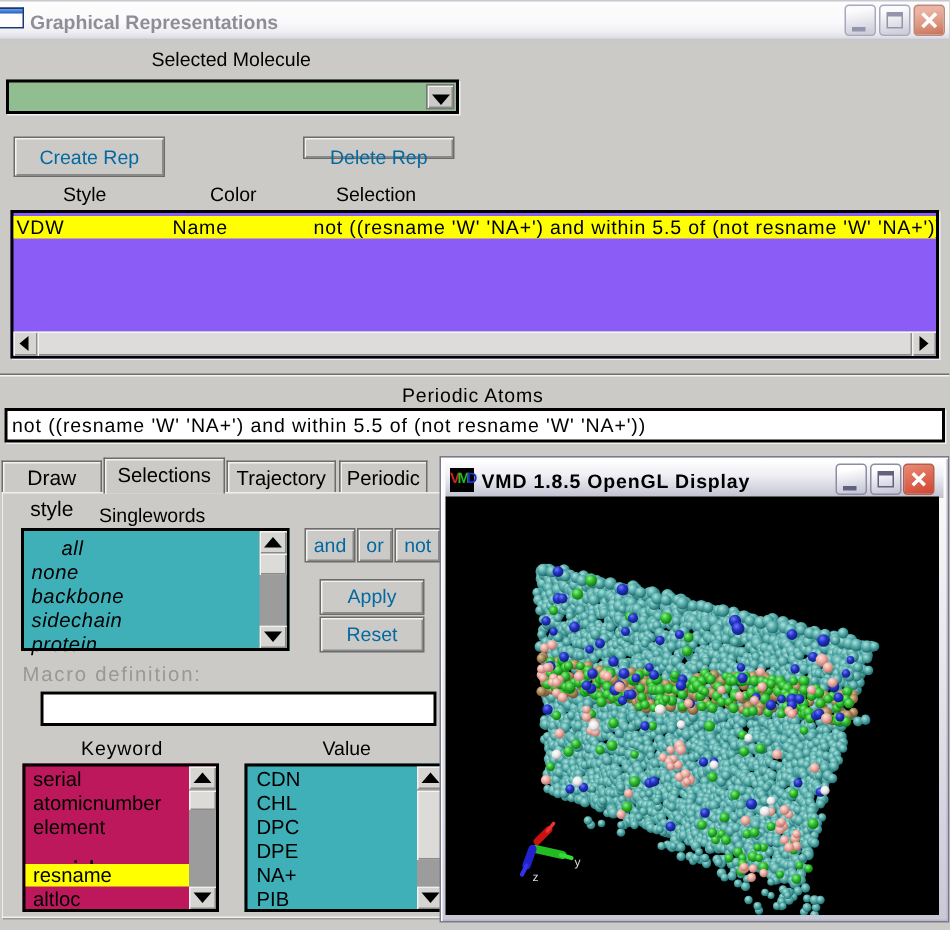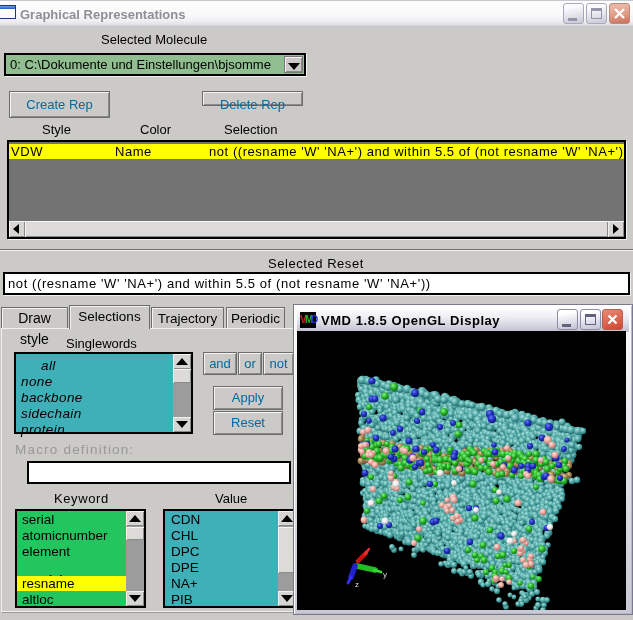--- a/index.html
+++ b/index.html
@@ -34,55 +34,54 @@
   <div class="abs" style="left:4px;top:4px;width:11px;height:11px;border:1.5px solid #9494aa;border-top-width:3px;"></div>
 </div>
 <div class="abs" style="left:609px;top:3px;width:21px;height:21px;border-radius:3px;border:1px solid #bb8a7e;background:linear-gradient(170deg,#eab4a2 20%,#dd9680 60%,#c97258);">
   <svg width="19" height="19" style="position:absolute;left:0;top:0">
       <path d="M5 5 L14 14 M14 5 L5 14" stroke="#fff" stroke-width="2.4"></path>
     </svg>
 </div>
 
 <div class="lbl" style="left:101px;top:32px;">Selected Molecule</div>
 <div class="abs" style="left:4px;top:53px;width:302px;height:23px;border:2px solid #000;background:#90be90;box-shadow:1px 1px 0 #f0f0f0;">
-  <div class="lbl" style="left:4px;top:2px;">0: C:\Dokumente und Einstellungen\bjsomme</div>
   <div class="abs" style="right:1px;top:1px;width:19px;height:17px;background:#cbcac7;border:1px solid #777;box-shadow:inset 1px 1px 0 #f4f3f1, inset -1px -1px 0 #8a8a8a;">
     <div class="tri" style="left:3px;top:6px;border-left:6px solid transparent;border-right:6px solid transparent;border-top:7px solid #000;"></div>
   </div>
 </div>
 
 <div class="btn" style="left:9px;top:91px;width:101px;height:27px;line-height:25px;">Create Rep</div>
 <div class="btn" style="left:202px;top:91px;width:101px;height:15px;line-height:25px;">Delete Rep</div>
 
 <div class="lbl" style="left:42px;top:122px;">Style</div>
 <div class="lbl" style="left:140px;top:122px;">Color</div>
 <div class="lbl" style="left:224px;top:122px;">Selection</div>
 
-<div class="abs" style="left:7px;top:140px;width:619px;height:99px;border:2px solid #000;background:#737373;box-shadow:1px 1px 0 #f0f0f0;">
+<div class="abs" style="left:7px;top:140px;width:619px;height:99px;border:2px solid #000;background:#8b5cf6;box-shadow:1px 1px 0 #f0f0f0;">
   <div class="abs" style="left:0;top:2px;width:615px;height:15px;background:#ffff00;overflow:hidden;">
     <div class="lbl" style="left:2px;top:0px;letter-spacing:0.55px;">VDW</div>
     <div class="lbl" style="left:106px;top:0px;letter-spacing:0.55px;">Name</div>
     <div class="lbl" style="left:200px;top:0px;letter-spacing:0.55px;">not ((resname 'W' 'NA+') and within 5.5 of (not resname 'W' 'NA+'))</div>
   </div>
 
   <div class="abs" style="left:0;bottom:0;width:615px;height:16px;background:#e4e4e4;">
     <div class="sb" style="left:0;top:0;width:16px;height:16px;border:none;box-shadow:inset 1px 1px 0 #f2f1ef, inset -1px -1px 0 #8a8a8a;">
       <div class="tri" style="left:4px;top:3px;border-top:5px solid transparent;border-bottom:5px solid transparent;border-right:6px solid #000;"></div>
     </div>
     <div class="sb" style="right:0;top:0;width:16px;height:16px;border:none;box-shadow:inset 1px 1px 0 #f2f1ef, inset -1px -1px 0 #8a8a8a;">
       <div class="tri" style="left:5px;top:3px;border-top:5px solid transparent;border-bottom:5px solid transparent;border-left:6px solid #000;"></div>
     </div>
     <div class="abs" style="left:16px;top:0;width:583px;height:16px;background:#dddcda;box-shadow:inset 1px 1px 0 #f6f5f3, inset -1px -1px 0 #8a8a8a;"></div>
   </div>
 </div>
 
 <div class="abs" style="left:0;top:249px;width:633px;height:1px;background:#6e6e6e;"></div>
 <div class="abs" style="left:0;top:250px;width:633px;height:1px;background:#f4f4f4;"></div>
 
-<div class="lbl" style="left:268px;top:256px;letter-spacing:0.55px;">Selected Reset</div>
+<div class="lbl" style="left:268px;top:256px;letter-spacing:0.55px;">Periodic Atoms</div>
 <div class="abs sunk" style="left:3px;top:272px;width:627px;height:23px;box-shadow:1px 1px 0 #f0f0f0;">
   <div class="lbl" style="left:3px;top:2px;letter-spacing:0.6px;">not ((resname 'W' 'NA+') and within 5.5 of (not resname 'W' 'NA+'))</div>
 </div>
 
 <div class="abs" style="left:1px;top:328px;width:296px;height:284px;
      box-shadow:inset 1px 1px 0 #f0efed, inset -1px -1px 0 #f0efed, 1px 1px 0 #9a9a9a;"></div>
 <div class="abs" style="left:1px;top:307px;width:67px;height:21px;background:#cbcac7;border:1px solid #6c6c6c;border-bottom:none;box-shadow:inset 1px 1px 0 #f4f3f1;font-size:14px;text-align:center;line-height:21px;">Draw style</div>
 <div class="abs" style="left:69px;top:305px;width:81px;height:24px;background:#cbcac7;border:1px solid #6c6c6c;border-bottom:none;box-shadow:inset 1px 1px 0 #f4f3f1;font-size:13.5px;text-align:center;line-height:22px;z-index:2;">Selections</div>
 <div class="abs" style="left:151px;top:307px;width:73px;height:21px;background:#cbcac7;border:1px solid #6c6c6c;border-bottom:none;box-shadow:inset 1px 1px 0 #f4f3f1;font-size:13.5px;text-align:center;line-height:21px;">Trajectory</div>
 <div class="abs" style="left:226px;top:307px;width:59px;height:21px;background:#cbcac7;border:1px solid #6c6c6c;border-bottom:none;box-shadow:inset 1px 1px 0 #f4f3f1;font-size:13.5px;text-align:center;line-height:21px;">Periodic</div>
@@ -111,21 +110,21 @@
 <div class="btn" style="left:263px;top:352px;width:31px;height:23px;line-height:21px;">not</div>
 <div class="btn" style="left:213px;top:386px;width:70px;height:24px;line-height:22px;">Apply</div>
 <div class="btn" style="left:213px;top:411px;width:70px;height:24px;line-height:22px;">Reset</div>
 
 <div class="lbl" style="left:15px;top:442px;color:#989898;font-size:13.5px;letter-spacing:1.2px;">Macro definition:</div>
 <div class="abs sunk" style="left:27px;top:461px;width:264px;height:23px;"></div>
 
 <div class="lbl" style="left:54px;top:491px;letter-spacing:0.6px;">Keyword</div>
 <div class="lbl" style="left:215px;top:491px;">Value</div>
 
-<div class="abs" style="left:15px;top:509px;width:131px;height:99px;border:2px solid #000;background:#22c55e;">
+<div class="abs" style="left:15px;top:509px;width:131px;height:99px;border:2px solid #000;background:#be185d;">
   <div class="lbl" style="left:5px;top:1px;font-size:13.5px;">serial</div>
   <div class="lbl" style="left:5px;top:17px;font-size:13.5px;">atomicnumber</div>
   <div class="lbl" style="left:5px;top:33px;font-size:13.5px;">element</div>
   <div class="lbl" style="left:5px;top:60px;font-size:19px;">residue</div>
   <div class="abs" style="left:0;top:65px;width:109px;height:15px;background:#ffff00;">
       <div class="lbl" style="left:5px;top:0;font-size:13.5px;">resname</div>
     </div>
   <div class="lbl" style="left:5px;top:81px;font-size:13.5px;">altloc</div>
   <div class="abs" style="right:0;top:0;width:18px;height:95px;background:#9c9c9c;">
     <div class="sb" style="left:0;top:0;width:18px;height:15px;border:none;box-shadow:inset 1px 1px 0 #f2f1ef, inset -1px -1px 0 #8a8a8a;">

